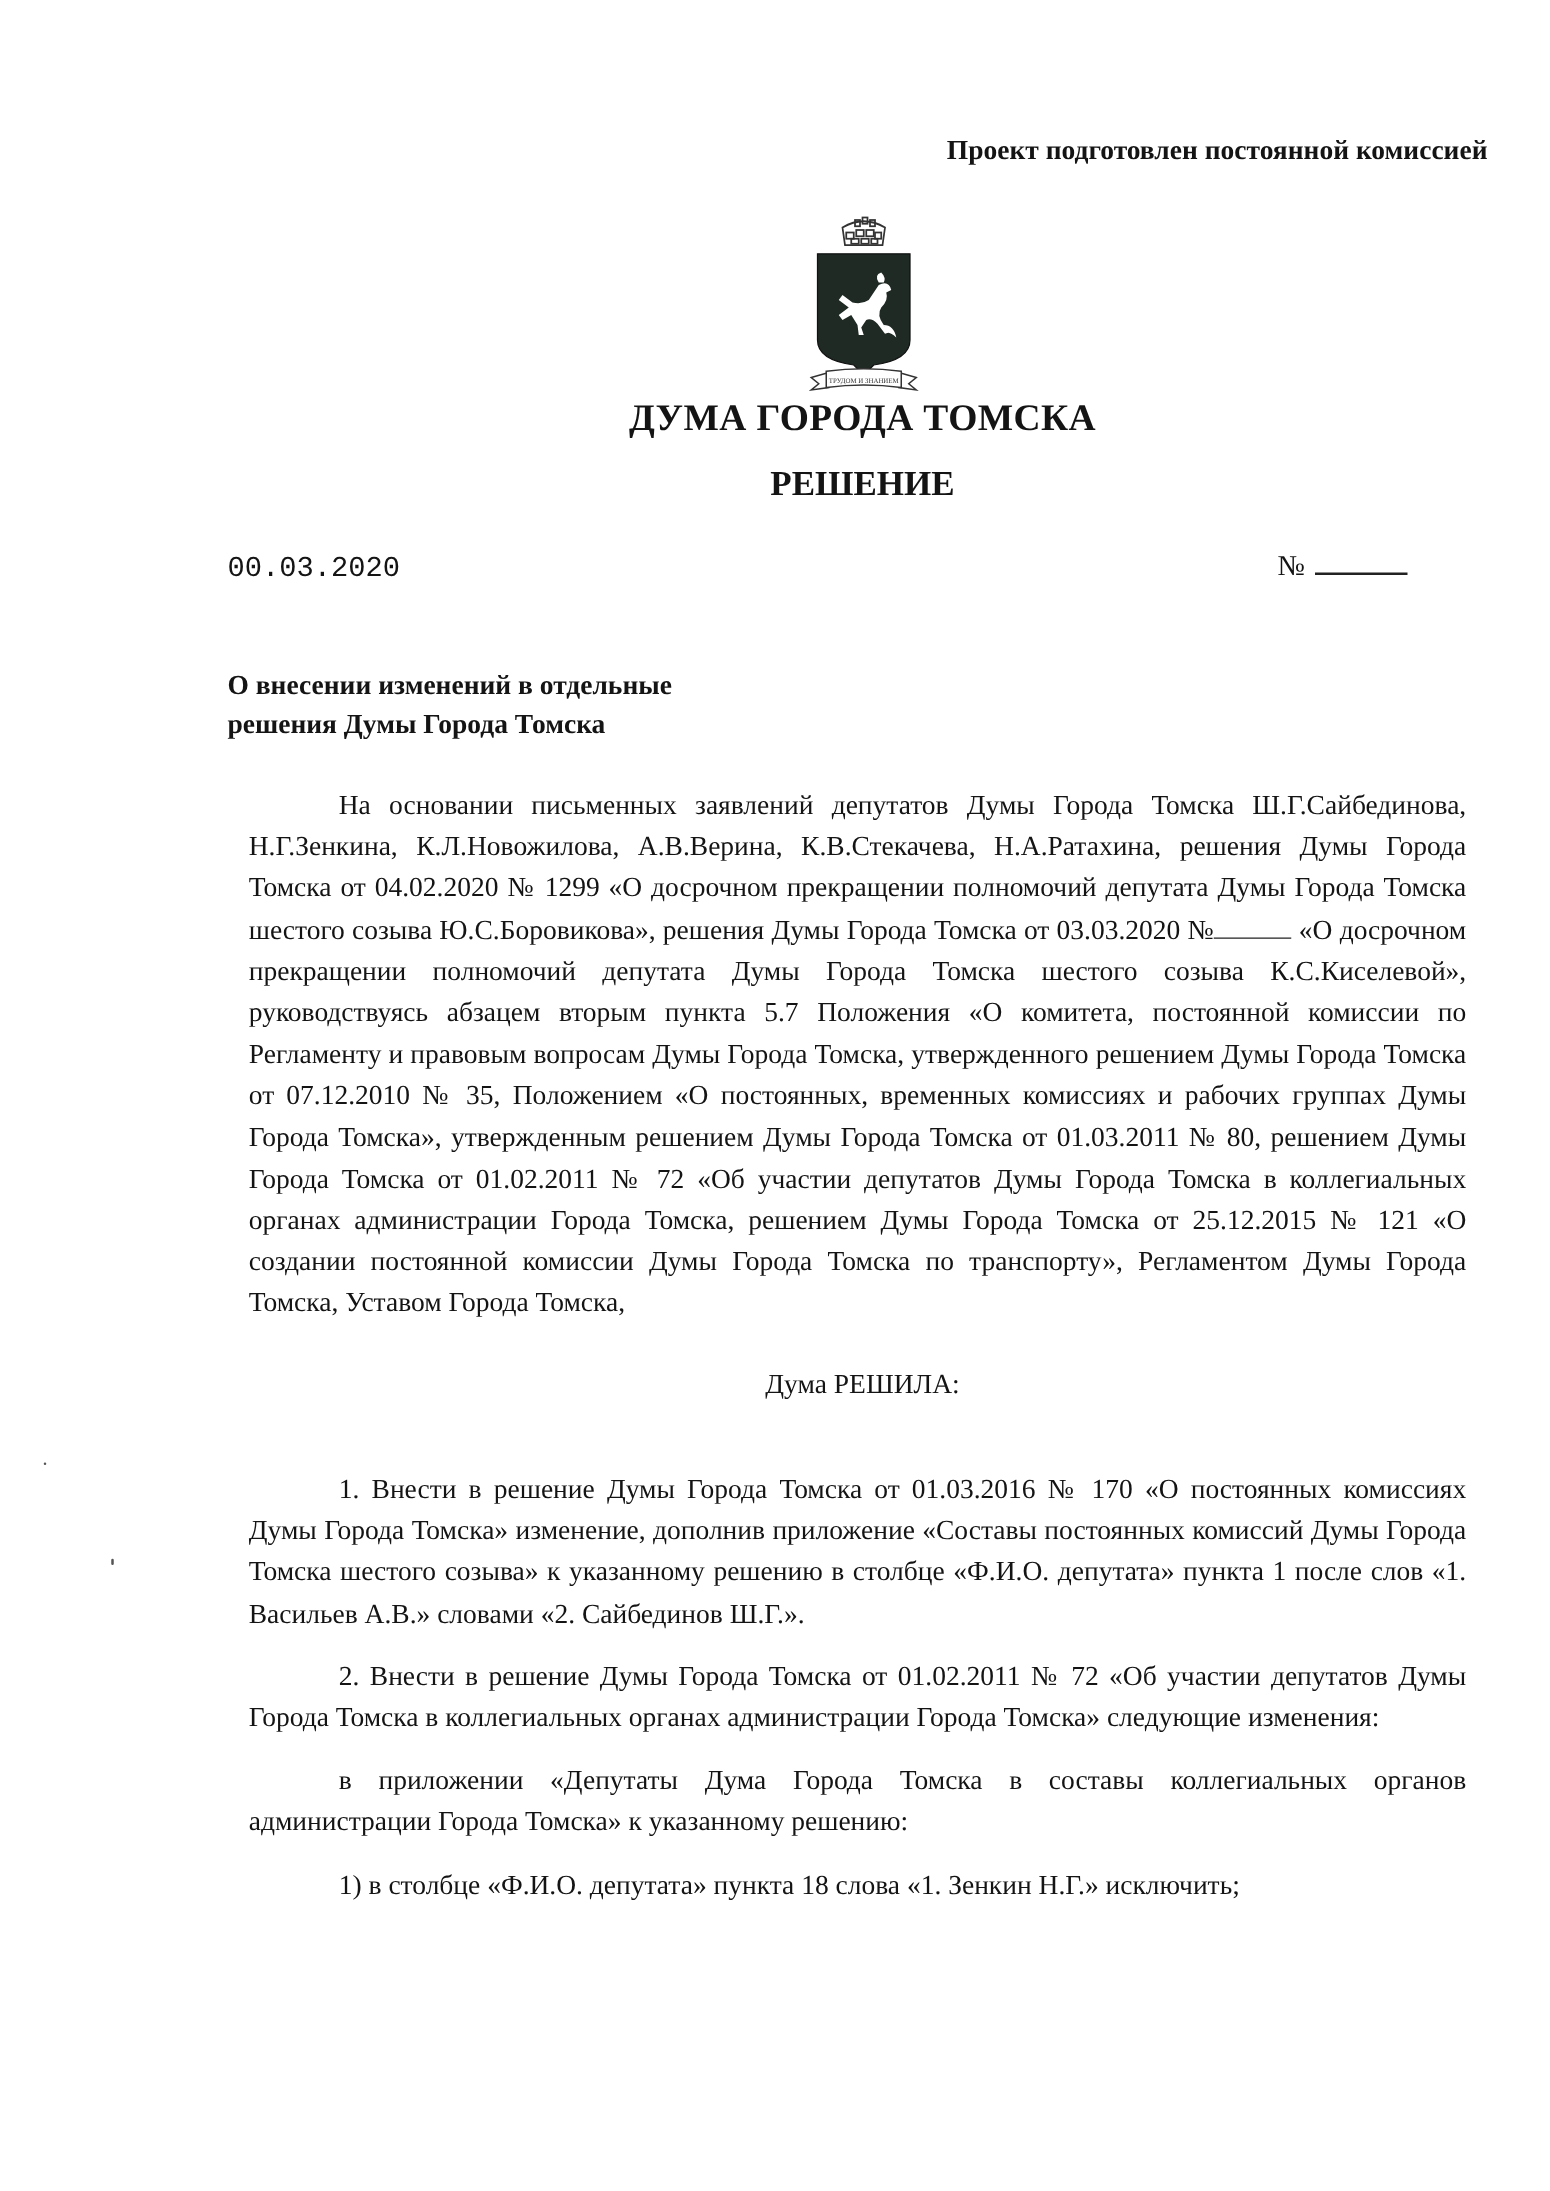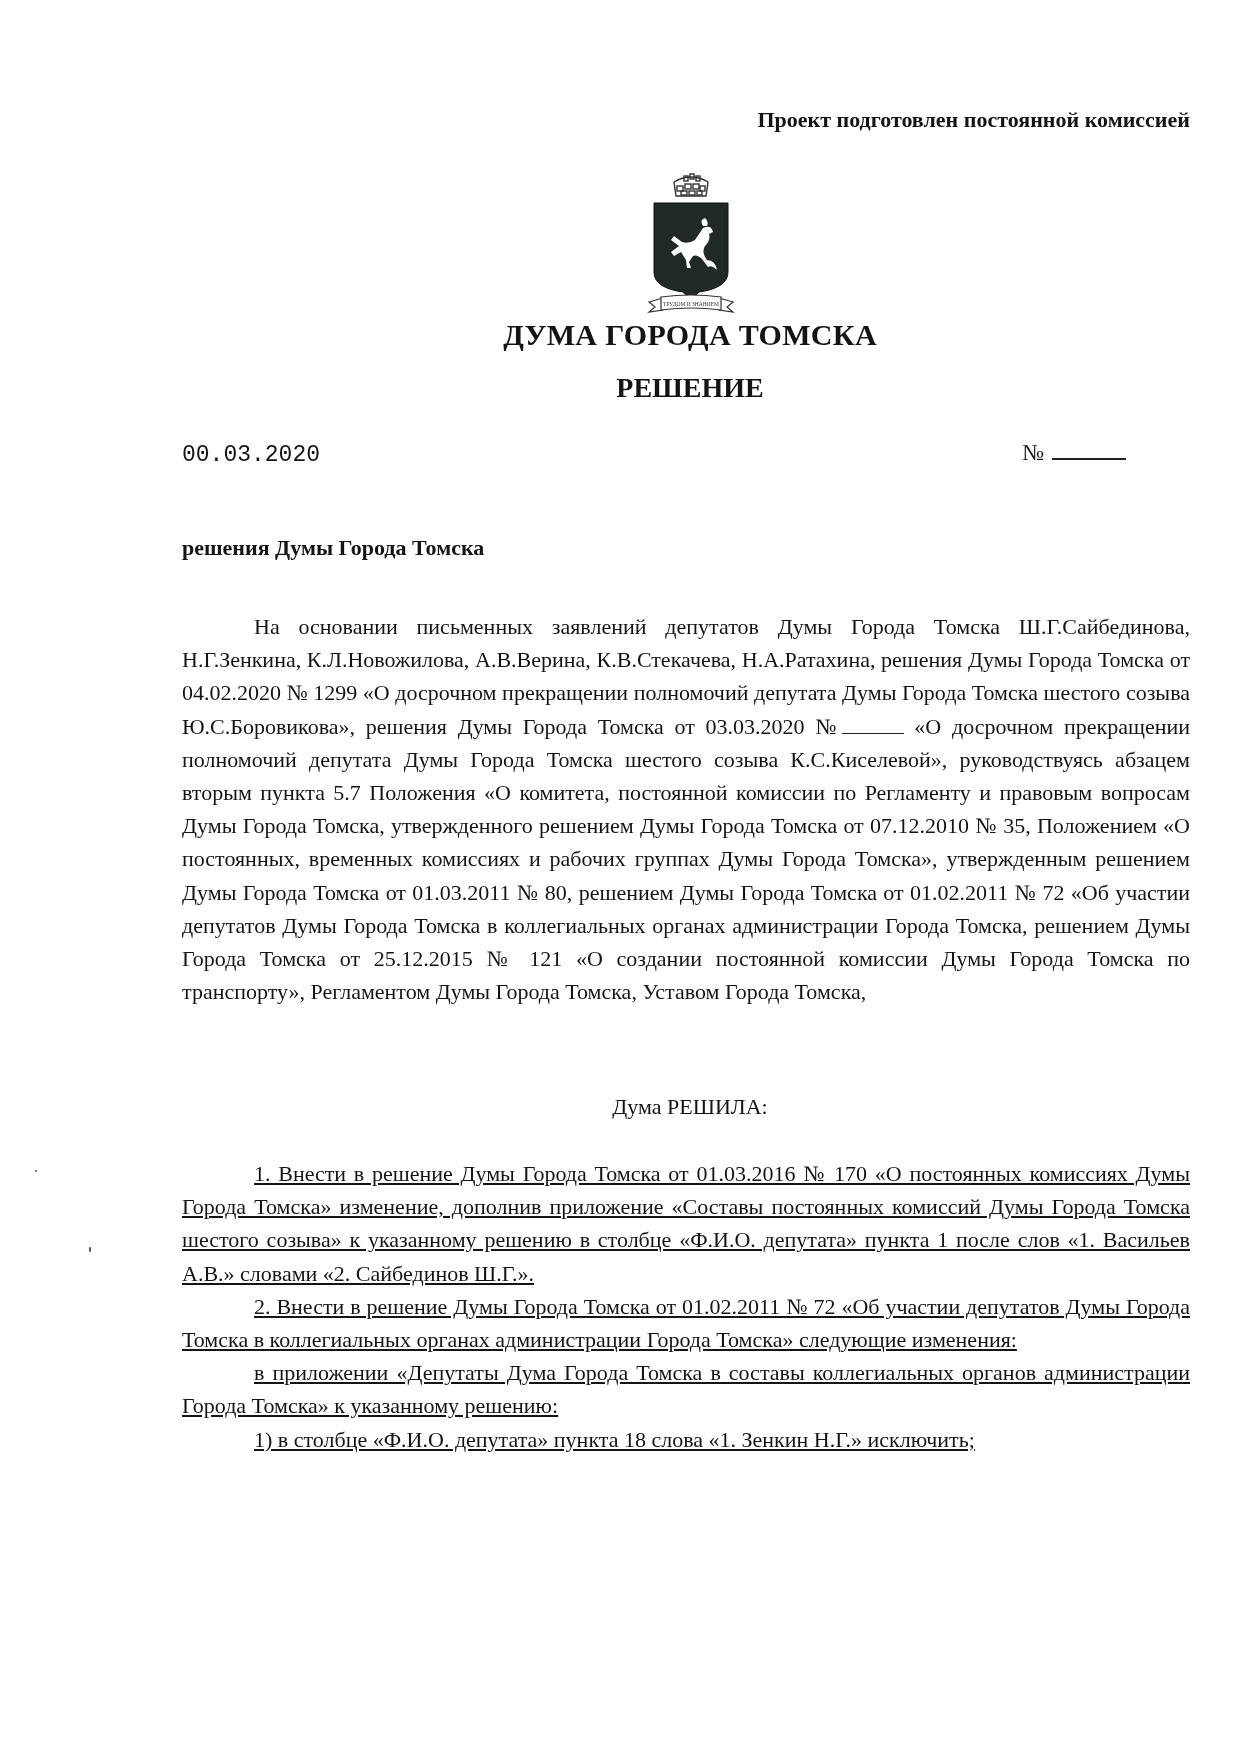--- a/index.html
+++ b/index.html
@@ -28,21 +28,21 @@
       display: inline-block; width: 74px; border-bottom: 2px solid #222;
       margin-left: 8px; height: 20px; vertical-align: baseline;
     }
     .subject {
       left: 182px; top: 532px; font-weight: bold; font-size: 22px; line-height: 31px;
     }
     .body-text {
       left: 182px; width: 1008px; font-size: 22px; line-height: 33.2px;
       text-align: justify;
     }
-    .p-indent-last { text-indent: 72px; margin: 0; text-align-last: left; }
+    .p-indent-last { text-indent: 72px; margin: 17px; text-align-last: left; }
     .decided {
       left: 0; width: 1380px; top: 1094px; text-align: center; font-size: 22px;
     }
     .blank-inline { display: inline-block; width: 62px; border-bottom: 1.5px solid #222; height: 18px; vertical-align: baseline; }
     .speck { background: #555; border-radius: 1px; }
   </style>
 </head>
 <body>
 
 <div class="abs prepared">
@@ -85,30 +85,31 @@
 
 <div class="abs duma-title">ДУМА ГОРОДА ТОМСКА</div>
 <div class="abs decision-title">РЕШЕНИЕ</div>
 
 <div class="abs date">00.03.2020</div>
 <div class="abs number">
   <span>№</span><span class="blank"></span>
 </div>
 
 <div class="abs subject">
+  <div>О внесении изменений в отдельные</div>
   <div>решения Думы Города Томска</div>
 </div>
 
 <div class="abs body-text" style="top: 610px;">
   <p class="p-indent-last"><span>На основании письменных заявлений депутатов Думы Города Томска Ш.Г.Сайбединова, Н.Г.Зенкина, К.Л.Новожилова, А.В.Верина, К.В.Стекачева, Н.А.Ратахина, решения Думы Города Томска от 04.02.2020 № 1299 «О досрочном прекращении полномочий депутата Думы Города Томска шестого созыва Ю.С.Боровикова», решения Думы Города Томска от 03.03.2020 №</span><span class="blank-inline"></span><span> «О досрочном прекращении полномочий депутата Думы Города Томска шестого созыва К.С.Киселевой», руководствуясь абзацем вторым пункта 5.7 Положения «О комитета, постоянной комиссии по Регламенту и правовым вопросам Думы Города Томска, утвержденного решением Думы Города Томска от 07.12.2010 № 35, Положением «О постоянных, временных комиссиях и рабочих группах Думы Города Томска», утвержденным решением Думы Города Томска от 01.03.2011 № 80, решением Думы Города Томска от 01.02.2011 № 72 «Об участии депутатов Думы Города Томска в коллегиальных органах администрации Города Томска, решением Думы Города Томска от 25.12.2015 № 121 «О создании постоянной комиссии Думы Города Томска по транспорту», Регламентом Думы Города Томска, Уставом Города Томска,</span></p>
 </div>
 
 <div class="abs decided">Дума РЕШИЛА:</div>
 
-<div class="abs body-text" style="top: 1157px; text-decoration: underline;">
+<div class="abs body-text" style="top: 1157px;">
   <p class="p-indent-last">1. Внести в решение Думы Города Томска от 01.03.2016 № 170 «О постоянных комиссиях Думы Города Томска» изменение, дополнив приложение «Составы постоянных комиссий Думы Города Томска шестого созыва» к указанному решению в столбце «Ф.И.О. депутата» пункта 1 после слов «1. Васильев А.В.» словами «2. Сайбединов Ш.Г.».</p>
   <p class="p-indent-last">2. Внести в решение Думы Города Томска от 01.02.2011 № 72 «Об участии депутатов Думы Города Томска в коллегиальных органах администрации Города Томска» следующие изменения:</p>
   <p class="p-indent-last">в приложении «Депутаты Дума Города Томска в составы коллегиальных органов администрации Города Томска» к указанному решению:</p>
   <p class="p-indent-last">1) в столбце «Ф.И.О. депутата» пункта 18 слова «1. Зенкин Н.Г.» исключить;</p>
 </div>
 
 <div class="abs speck" style="left:35px; top:1170px; width:2px; height:2px;"></div>
 <div class="abs speck" style="left:89px; top:1247px; width:2px; height:5px;"></div>
 
 </body></html>

